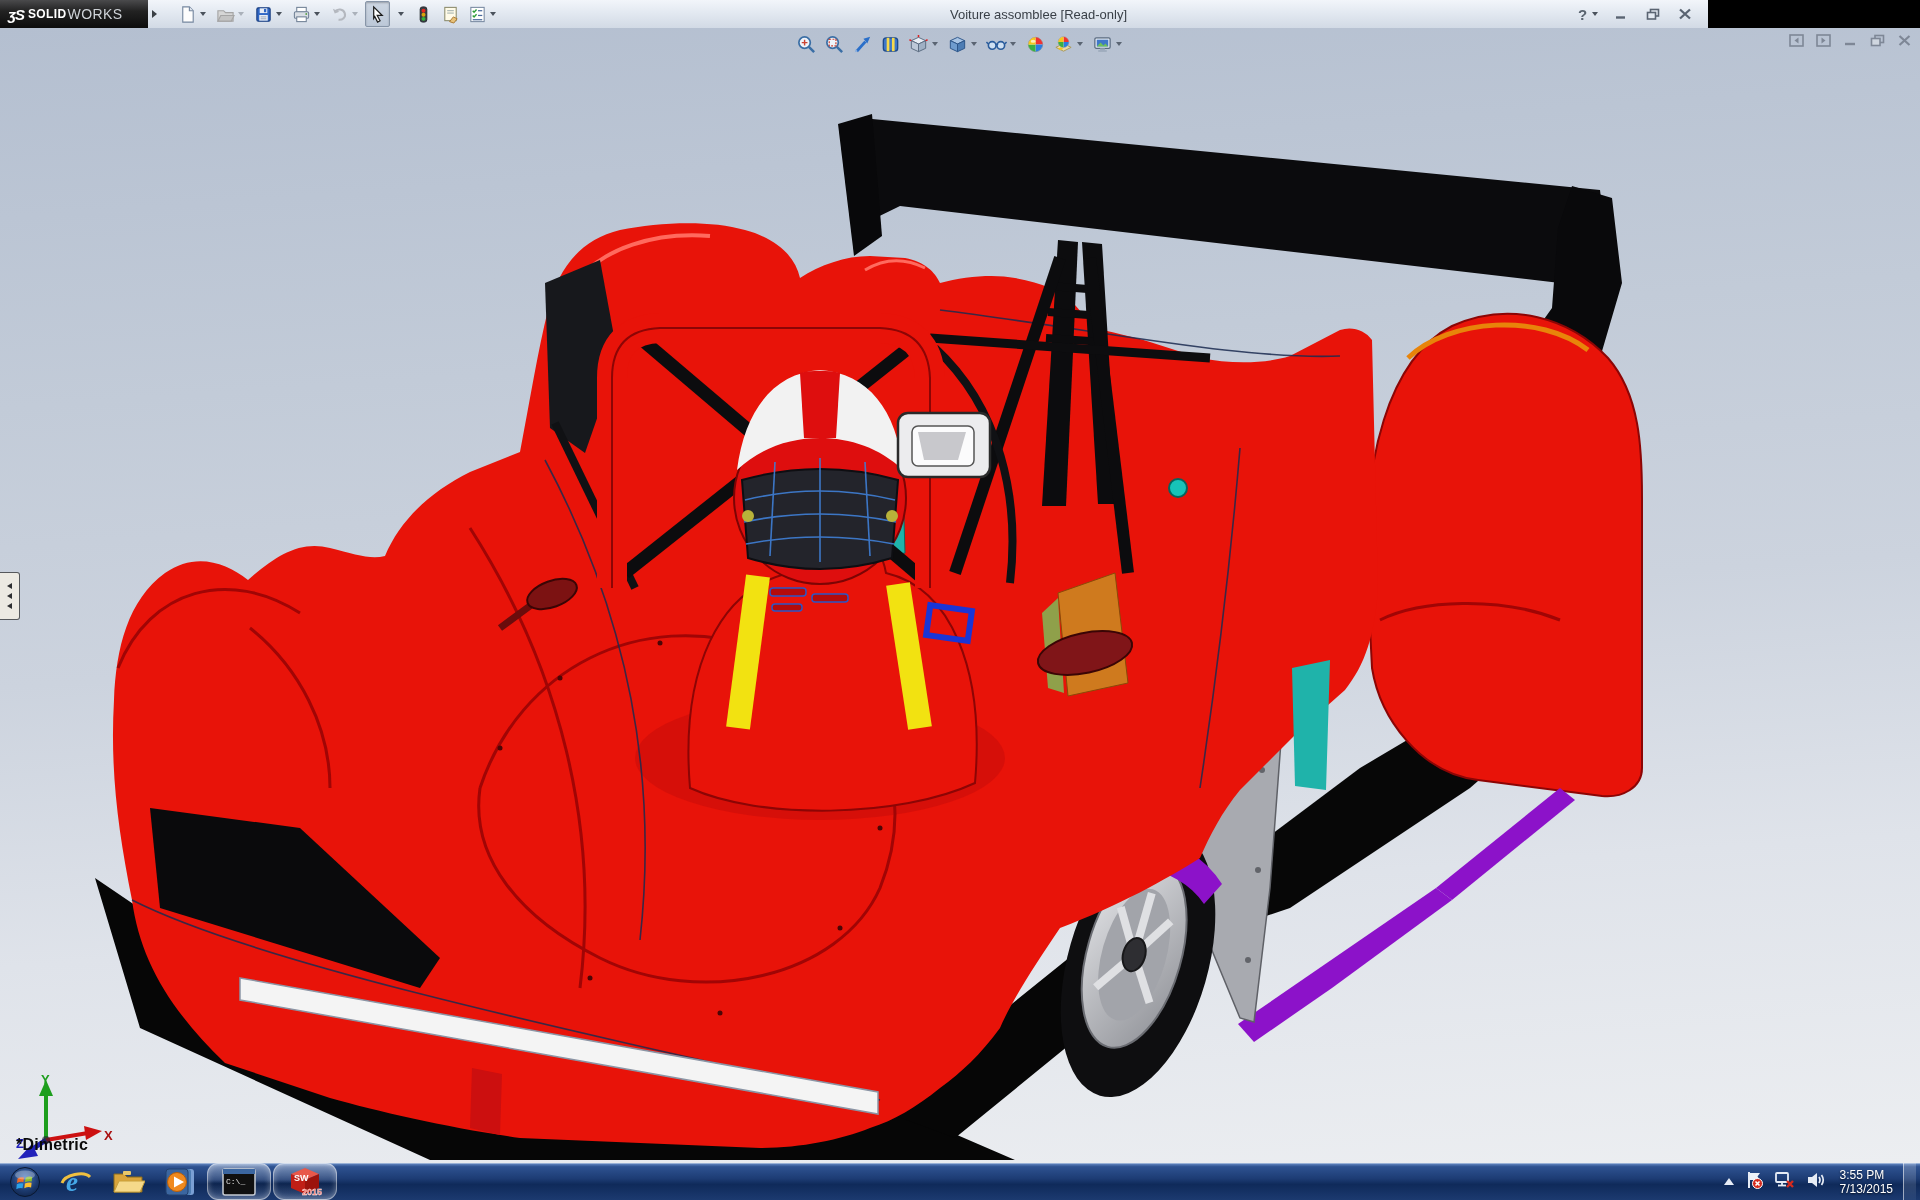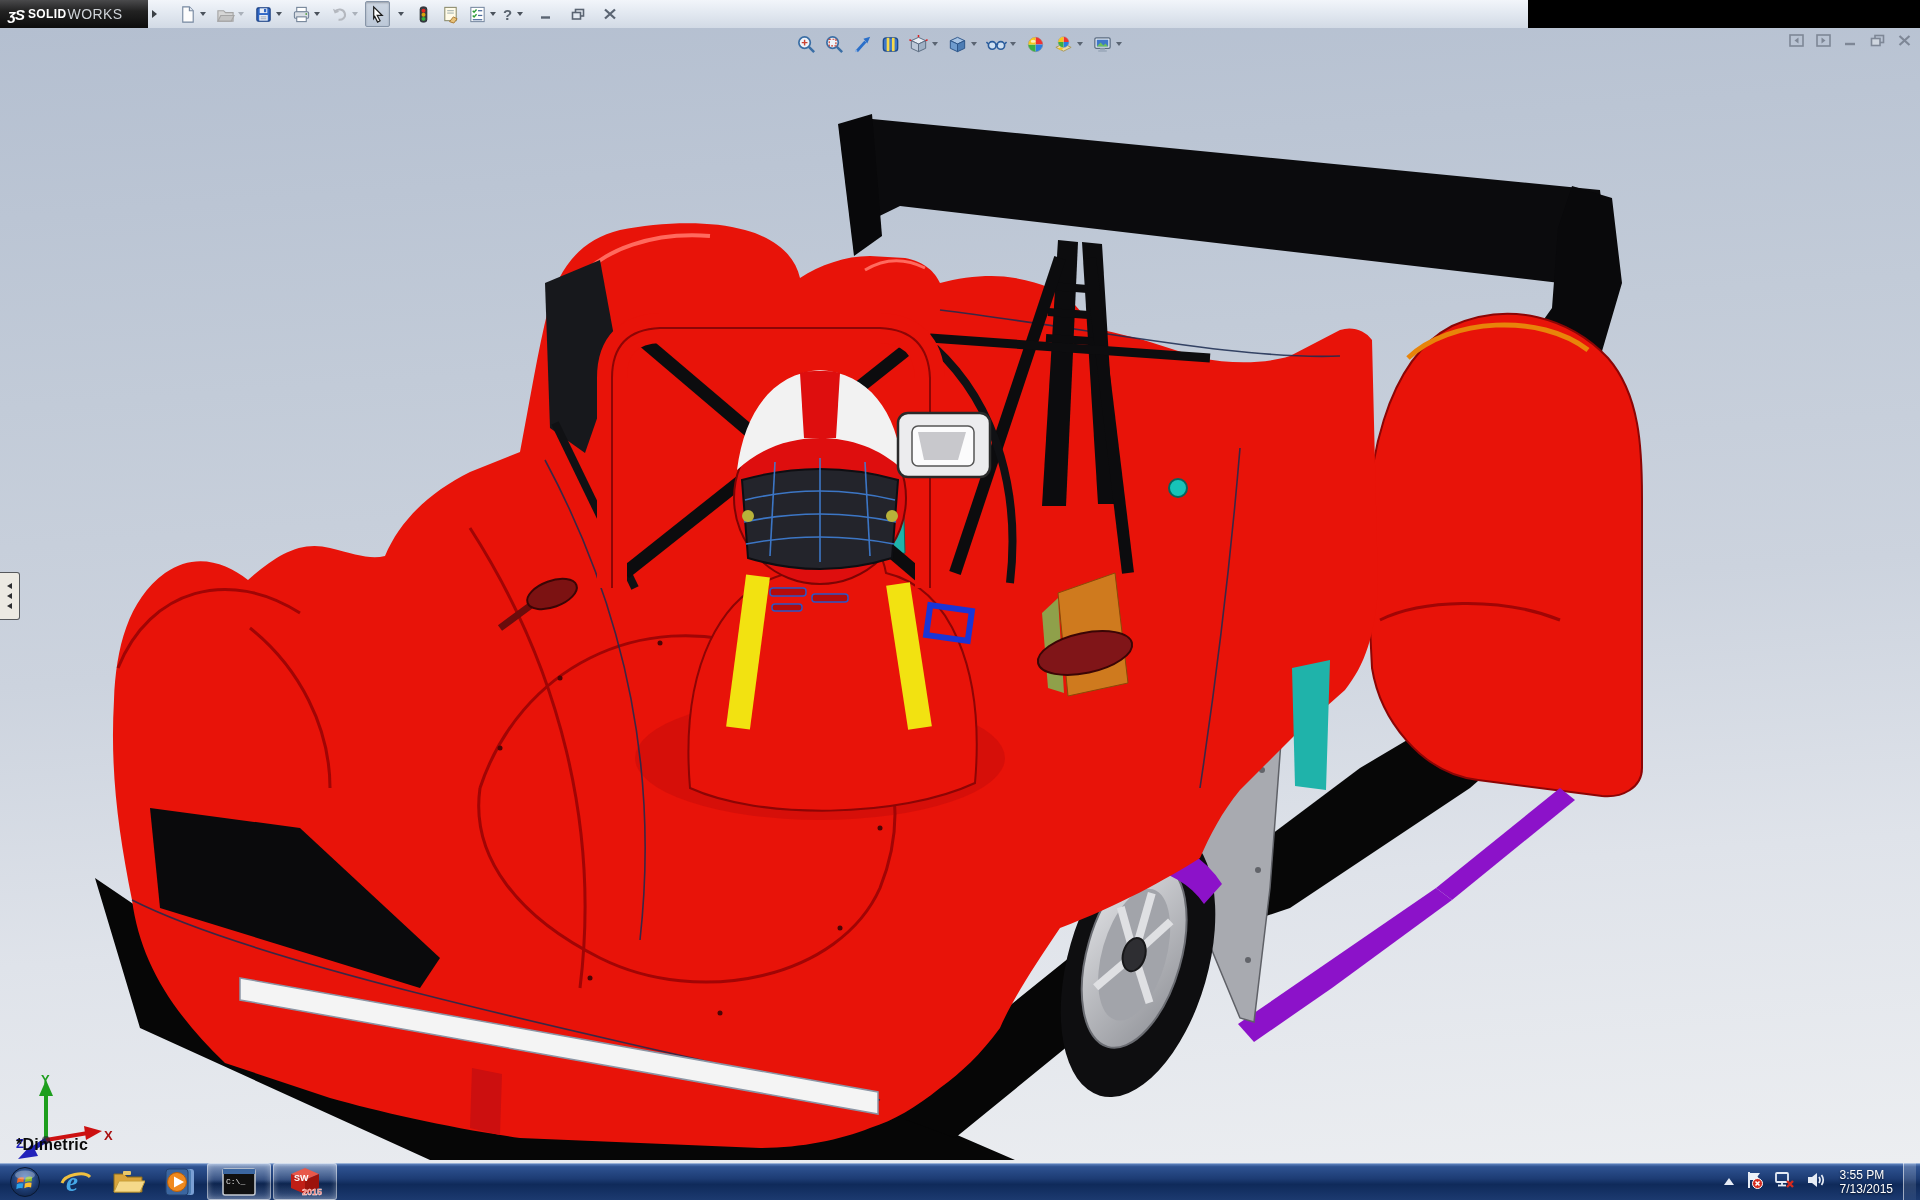--- a/index.html
+++ b/index.html
@@ -1,20 +1,20 @@
 <!DOCTYPE html>
 <html style="--body-red: #e81309; --body-red-dark: #9c0404; --wing-black: #0b0b0d; --teal: #1fb3aa; --purple: #8c12c9; --sill-gray: #a8aab0; --rim-silver: #c8cacf; --viewport-top: #b4bfd0; --viewport-mid: #ccd3de; --viewport-bottom: #eceef1; --titlebar-top: #f2f5fa; --titlebar-bottom: #d2dae5; --taskbar-mid: #1d3c74; --taskbar-bottom: #0f2a5a; --accent-orange: #e8840a;"><head>
 <meta charset="utf-8">
 <style>
   html,body{margin:0;padding:0;background:#000;}
   #app{position:relative;width:1920px;height:1200px;overflow:hidden;
        font-family:"Liberation Sans","DejaVu Sans",sans-serif;-webkit-font-smoothing:antialiased;}
 
   
-  #titlebar{position:absolute;left:0;top:0;width:1528px;height:28px;
+  #titlebar{position:absolute;left:0;top:0;width:1708px;height:28px;
     background:linear-gradient(180deg,var(--titlebar-top,#f2f5fa) 0%,#e3e9f1 45%,var(--titlebar-bottom,#d2dae5) 100%);
     border-bottom:1px solid #9aa6b4;display:flex;align-items:center;}
   #logo-block{height:28px;width:134px;flex:0 0 auto;display:flex;align-items:center;gap:4px;padding:0 6px 0 8px;
     background:linear-gradient(180deg,#4a4a4c 0%,#222 40%,#0c0c0c 100%);}
   #logo-mark{color:#fff;font-size:15px;font-weight:bold;font-style:italic;letter-spacing:-1px;}
   #logo-bold{color:#fff;font-size:12px;font-weight:bold;letter-spacing:.4px;}
   #logo-light{color:#cfd3d8;font-size:14px;letter-spacing:.4px;margin-left:-3px;}
   #logo-flyout{width:0;height:0;border-left:5px solid #3a3f45;border-top:4px solid transparent;border-bottom:4px solid transparent;margin-left:4px;}
   #main-toolbar{display:flex;align-items:center;gap:2px;padding-left:18px;flex:0 0 auto;}
   .tb{display:flex;align-items:center;height:24px;padding:0 2px;border:1px solid transparent;border-radius:2px;background:transparent;}
@@ -50,21 +50,21 @@
   #triad text{font-family:"Liberation Sans",sans-serif;font-size:13px;font-weight:bold;}
   #view-label{position:absolute;left:16px;top:1108px;font-size:16px;font-weight:bold;color:#0a0a0a;letter-spacing:.2px;}
 
   
   #taskbar{position:absolute;left:0;top:1163px;width:1920px;height:37px;
     background:linear-gradient(180deg,#6b8fc9 0%,#2e5291 10%,var(--taskbar-mid,#1d3c74) 42%,var(--taskbar-bottom,#0f2a5a) 58%,#1c3a70 100%);
     display:flex;align-items:center;box-shadow:inset 0 1px 0 rgba(255,255,255,.35);}
   .tk{height:35px;display:flex;align-items:center;justify-content:center;flex:0 0 auto;}
   .tk svg{display:block;}
   .tk.plain{width:52px;}
-  .tk.active{width:62px;margin:16px 1px;border:1px solid rgba(255,255,255,.5);border-radius:3px;
+  .tk.active{width:62px;margin:16px 1px;border:1px solid rgba(255,255,255,.5);border-radius:11px;
     background:linear-gradient(180deg,rgba(255,255,255,.38),rgba(255,255,255,.12) 45%,rgba(0,0,0,.12) 55%,rgba(255,255,255,.15));
     box-shadow:inset 0 0 6px rgba(255,255,255,.35);}
   #start-orb{width:50px;}
   #tray{margin-left:auto;display:flex;align-items:center;gap:10px;padding-right:4px;}
   #tray-expand{width:0;height:0;border-bottom:7px solid #e6ecf5;border-left:5px solid transparent;border-right:5px solid transparent;}
   #clock{color:#fff;font-size:12px;line-height:14px;text-shadow:0 1px 2px rgba(0,0,0,.7);margin-left:4px;}
   #show-desktop{width:12px;height:37px;border-left:1px solid rgba(255,255,255,.55);
     background:linear-gradient(180deg,rgba(255,255,255,.22),rgba(255,255,255,.05));}
 </style>
 </head>
@@ -152,20 +152,21 @@
           <path d="M5 6l1.4 1.6L9 4.8" fill="none" stroke="#2e9e38" stroke-width="1.5"></path>
           <line x1="10.5" y1="6" x2="15" y2="6" stroke="#4a6a9c" stroke-width="1.3"></line>
           <path d="M5 11l1.4 1.6L9 9.8" fill="none" stroke="#2e9e38" stroke-width="1.5"></path>
           <line x1="10.5" y1="11" x2="15" y2="11" stroke="#4a6a9c" stroke-width="1.3"></line>
           <line x1="5" y1="15.5" x2="15" y2="15.5" stroke="#4a6a9c" stroke-width="1.3"></line>
         </svg>
           <span class="dd"></span>
       </span>
     </div>
 
+    <div id="tbar-title">Voiture assomblee [Read-only]</div>
 
     <div id="win-controls">
       <span id="help-btn" class="wbtn">
         <span>?</span>
           <span class="dd" style="margin-left:5px"></span>
       </span>
       <span class="wbtn">
         <svg viewBox="0 0 14 12">
             <line x1="2" y1="9.5" x2="11" y2="9.5" stroke="#5a6472" stroke-width="2.4"></line>
           </svg>

